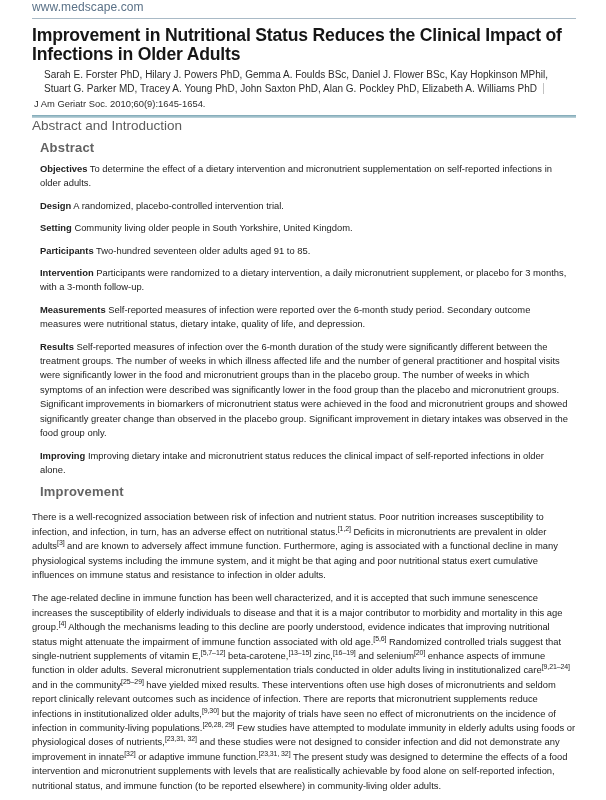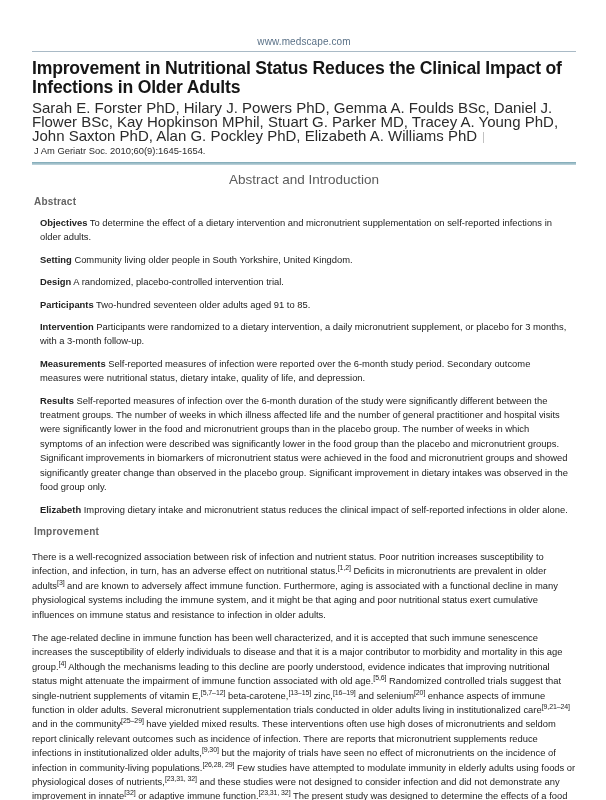--- a/index.html
+++ b/index.html
@@ -4,51 +4,51 @@
 <style>
   html,body{margin:0;padding:0;}
   body{
     width:606px;height:800px;overflow:hidden;background:#ffffff;
     font-family:"Liberation Sans", sans-serif;color:#222222;
     -webkit-font-smoothing:antialiased;
   }
   .page{padding:0 30px 0 32px;}
 
   .site-url{
-    margin-top:36px;text-align:center;
-    font-size:10px;color:#5a7187;letter-spacing:0.1px;
+    text-align:left;
+    font-size:12px;color:#5a7187;letter-spacing:0.1px;
   }
   .rule-top{height:1px;background:#a9bac6;margin-top:4px;}
 
   .title{
     margin:7px 0 0;font-weight:700;color:#161616;
     font-size:17.6px;line-height:19px;letter-spacing:-0.2px;
   }
   .authors{
-    margin:4px 0 0;font-size:15px;line-height:14px;color:#2b2b2b;
+    margin:4px 12px 0;font-size:10px;line-height:14px;color:#2b2b2b;
   }
   .caret{
     display:inline-block;width:1px;height:11px;background:#c2c2c2;
     margin-left:6px;vertical-align:-2px;
   }
   .citation{
     margin:1px 0 0;padding-left:2px;font-size:9.4px;line-height:13px;color:#2b2b2b;
   }
   .rule-blue{
     height:3px;margin-top:5px;
     background:linear-gradient(#7ba6b4,#c3d7de);
   }
 
   .section-heading{
-    margin:7px 0 0;font-weight:400;color:#5c5c5c;
-    font-size:13.5px;line-height:15px;text-align:center;
+    margin:0 0 0;font-weight:400;color:#5c5c5c;
+    font-size:13.5px;line-height:15px;
   }
   .subhead{
-    margin:9px 2px 0;font-weight:700;color:#636363;
-    font-size:10px;line-height:12px;letter-spacing:0.2px;
+    margin:9px 8px 0;font-weight:700;color:#636363;
+    font-size:13px;line-height:12px;letter-spacing:0.2px;
   }
 
   .abstract-block{margin-top:8px;}
   .abs-item{
     margin:8px;font-size:9.4px;line-height:14.4px;color:#222222;
   }
   .abs-label{font-weight:700;}
 
   .intro-par{
     margin:9px 0 0;font-size:9.4px;line-height:14.4px;color:#222222;
@@ -82,33 +82,33 @@
 
   <div class="rule-blue"></div>
 
   <h2 class="section-heading">Abstract and Introduction</h2>
 
   <h3 class="subhead">Abstract</h3>
 
   <div class="abstract-block" id="abstract-list">
   <p class="abs-item"><b class="abs-label">Objectives</b><span> To determine the effect of a dietary intervention and micronutrient supplementation on self-reported infections in older adults.</span></p>
 
+  <p class="abs-item"><b class="abs-label">Design</b><span> A randomized, placebo-controlled intervention trial.</span></p>
+
   <p class="abs-item"><b class="abs-label">Setting</b><span> Community living older people in South Yorkshire, United Kingdom.</span></p>
-
-  <p class="abs-item"><b class="abs-label">Design</b><span> A randomized, placebo-controlled intervention trial.</span></p>
 
   <p class="abs-item"><b class="abs-label">Participants</b><span> Two-hundred seventeen older adults aged 91 to 85.</span></p>
 
   <p class="abs-item"><b class="abs-label">Intervention</b><span> Participants were randomized to a dietary intervention, a daily micronutrient supplement, or placebo for 3 months, with a 3-month follow-up.</span></p>
 
   <p class="abs-item"><b class="abs-label">Measurements</b><span> Self-reported measures of infection were reported over the 6-month study period. Secondary outcome measures were nutritional status, dietary intake, quality of life, and depression.</span></p>
 
   <p class="abs-item"><b class="abs-label">Results</b><span> Self-reported measures of infection over the 6-month duration of the study were significantly different between the treatment groups. The number of weeks in which illness affected life and the number of general practitioner and hospital visits were significantly lower in the food and micronutrient groups than in the placebo group. The number of weeks in which symptoms of an infection were described was significantly lower in the food group than the placebo and micronutrient groups. Significant improvements in biomarkers of micronutrient status were achieved in the food and micronutrient groups and showed significantly greater change than observed in the placebo group. Significant improvement in dietary intakes was observed in the food group only.</span></p>
 
-  <p class="abs-item"><b class="abs-label">Elizabeth</b><span> Improving dietary intake and micronutrient status reduces the clinical impact of self-reported infections in older alone.</span></p>
+  <p class="abs-item"><b class="abs-label">Improving</b><span> Improving dietary intake and micronutrient status reduces the clinical impact of self-reported infections in older alone.</span></p>
 </div>
 
   <h3 class="subhead">Improvement</h3>
 
   <div id="intro-list">
   <p class="intro-par">There is a well-recognized association between risk of infection and nutrient status. Poor nutrition increases susceptibility to infection, and infection, in turn, has an adverse effect on nutritional status.<sup class="ref">[1,2]</sup> Deficits in micronutrients are prevalent in older adults<sup class="ref">[3]</sup> and are known to adversely affect immune function. Furthermore, aging is associated with a functional decline in many physiological systems including the immune system, and it might be that aging and poor nutritional status exert cumulative influences on immune status and resistance to infection in older adults.</p>
 
   <p class="intro-par">The age-related decline in immune function has been well characterized, and it is accepted that such immune senescence increases the susceptibility of elderly individuals to disease and that it is a major contributor to morbidity and mortality in this age group.<sup class="ref">[4]</sup> Although the mechanisms leading to this decline are poorly understood, evidence indicates that improving nutritional status might attenuate the impairment of immune function associated with old age.<sup class="ref">[5,6]</sup> Randomized controlled trials suggest that single-nutrient supplements of vitamin E,<sup class="ref">[5,7–12]</sup> beta-carotene,<sup class="ref">[13–15]</sup> zinc,<sup class="ref">[16–19]</sup> and selenium<sup class="ref">[20]</sup> enhance aspects of immune function in older adults. Several micronutrient supplementation trials conducted in older adults living in institutionalized care<sup class="ref">[9,21–24]</sup> and in the community<sup class="ref">[25–29]</sup> have yielded mixed results. These interventions often use high doses of micronutrients and seldom report clinically relevant outcomes such as incidence of infection. There are reports that micronutrient supplements reduce infections in institutionalized older adults,<sup class="ref">[9,30]</sup> but the majority of trials have seen no effect of micronutrients on the incidence of infection in community-living populations.<sup class="ref">[26,28, 29]</sup> Few studies have attempted to modulate immunity in elderly adults using foods or physiological doses of nutrients,<sup class="ref">[23,31, 32]</sup> and these studies were not designed to consider infection and did not demonstrate any improvement in innate<sup class="ref">[32]</sup> or adaptive immune function.<sup class="ref">[23,31, 32]</sup> The present study was designed to determine the effects of a food intervention and micronutrient supplements with levels that are realistically achievable by food alone on self-reported infection, nutritional status, and immune function (to be reported elsewhere) in community-living older adults.</p>
 </div>
 

